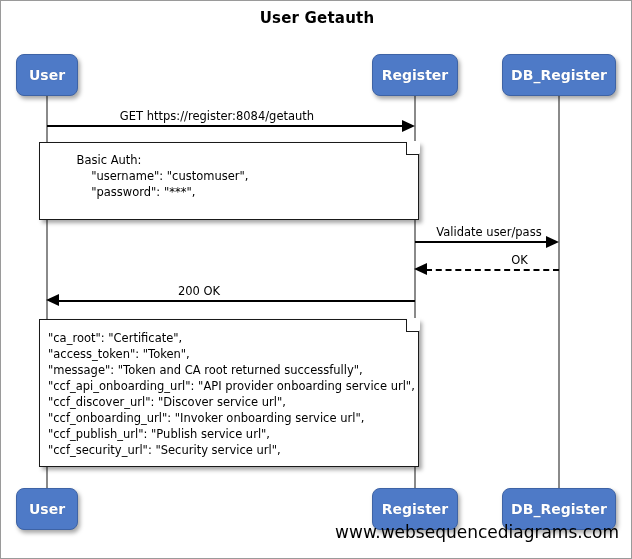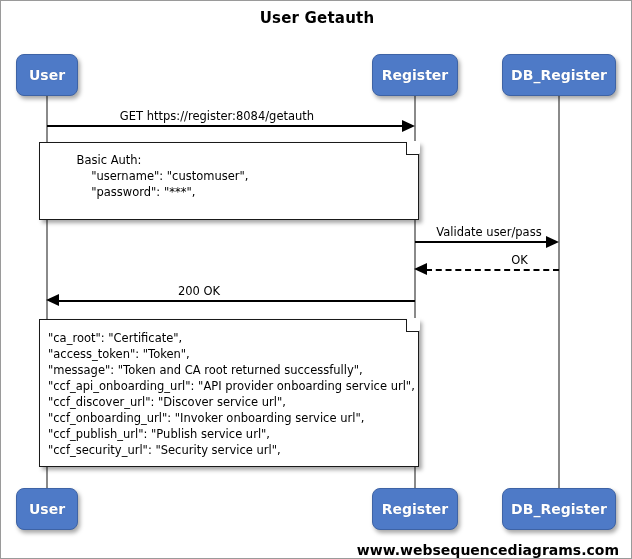--- a/index.html
+++ b/index.html
@@ -112,24 +112,23 @@
   .note-text {
     position: absolute;
     font-size: 11.5px;
     line-height: 16px;
     color: #000000;
     white-space: pre;
   }
   .footer {
     position: absolute;
     right: 12px;
-    bottom: 0;
-    font-size: 14px;
+    bottom: 16px;
+    font-size: 17px;
     color: #000000;
-    font-weight: bold;
   }
 </style>
 </head>
 <body>
 
 <div id="canvas">
 
   <div class="title">User Getauth</div>
 
   <div class="lifeline" style="left:45px; top:95px; height:394px;"></div>

